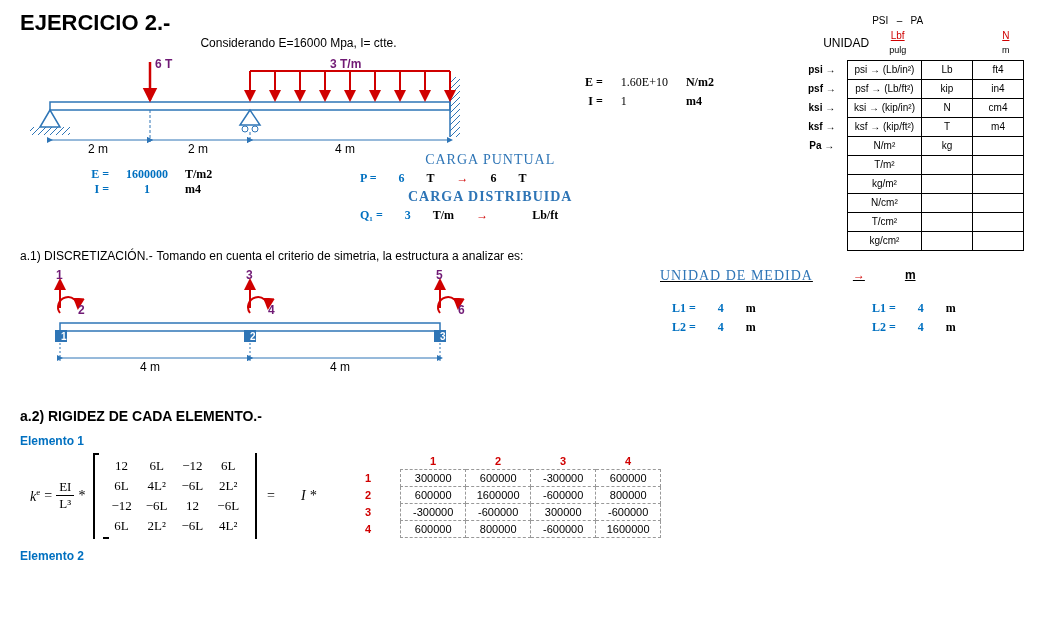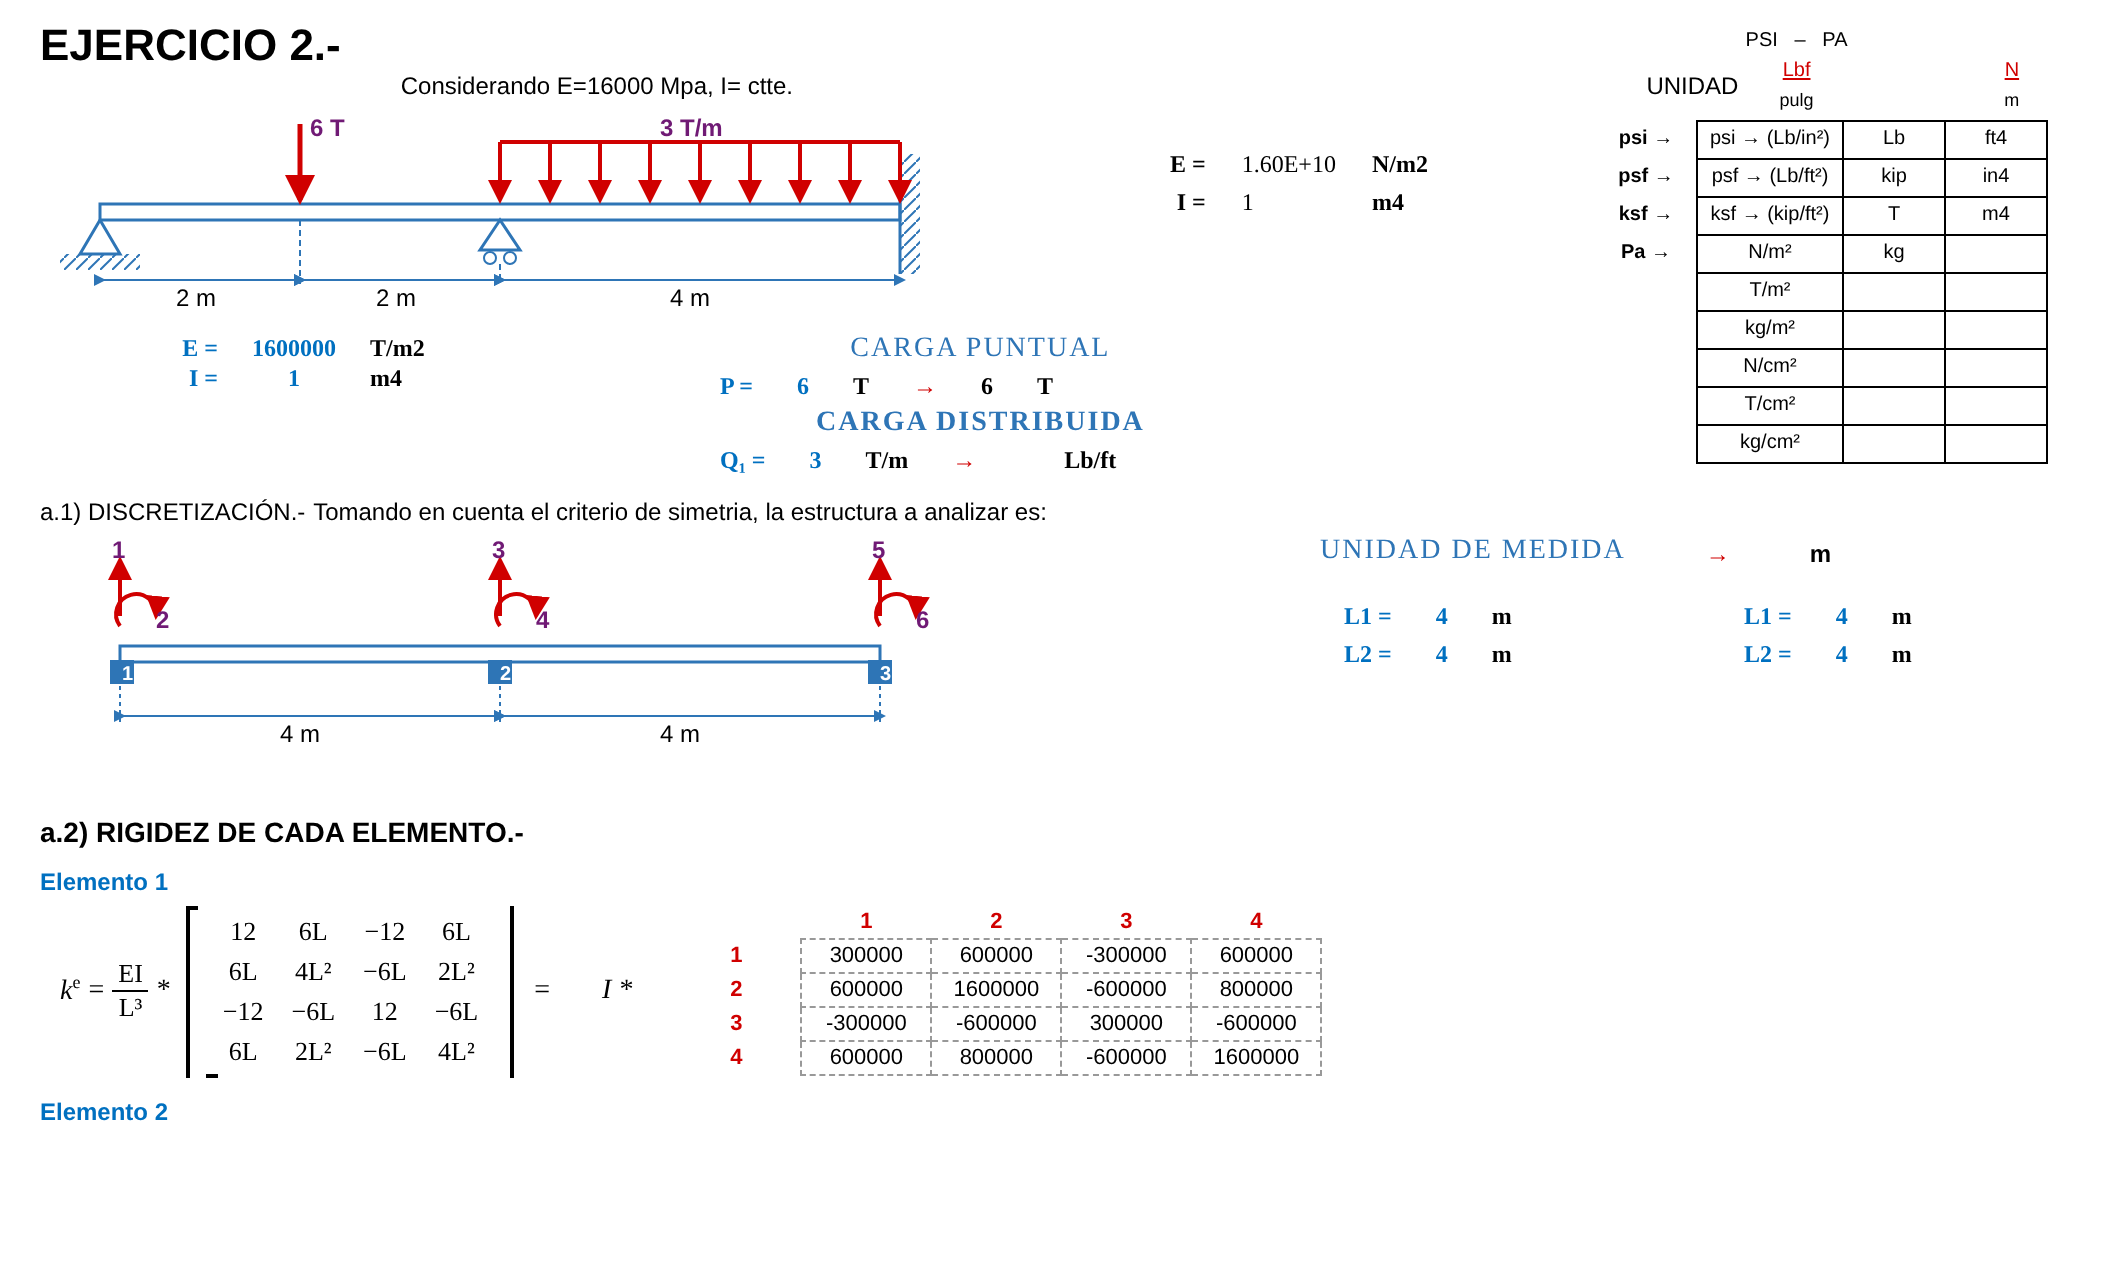--- a/index.html
+++ b/index.html
@@ -26,26 +26,26 @@
 .units-block { position: absolute; right: 10px; top: -45px; font-size: 10px;}
 .units-table { border-collapse: collapse; font-size: 10px;}
 .units-table td { border: 1px solid #000; padding: 1px 6px; text-align: center; min-width: 38px; height: 16px;}
 .units-table .noborder { border: none;}
 .units-header td { border: none; text-align: center;}
 .psi-label { text-align: right; padding-right: 4px; font-weight: bold; font-size: 10px;}
 .inputs-row { position: absolute; left: 65px; top: 110px; display: flex; gap: 20px; font-family: 'Times New Roman', serif;}
 .inputs-row .lbl { color: #0070c0; font-weight: bold; display: inline-block; width: 24px; text-align: right;}
 .inputs-row .val { color: #0070c0; font-weight: bold; display: inline-block; width: 70px; text-align: center;}
 .inputs-row .unit { font-weight: bold; display: inline-block; width: 40px;}
-.carga-tbl { position: absolute; left: 328px; top: 110px;}
+.carga-tbl { position: absolute; left: 328px; top: 95px;}
 .carga-tbl td { padding: 1px 10px; font-family: 'Times New Roman', serif;}
 .section-hdr { font-size: 14px; font-weight: bold; margin-top: 10px;}
 .section-hdr span { font-weight: normal; font-size: 12px;}
 .disc-area { position: relative; height: 130px; margin-top: 5px;}
-.unidad-block { position: absolute; left: 640px; top: 0; display: flex; align-items: flex-end; gap: 40px;}
+.unidad-block { position: absolute; left: 640px; top: 0; display: flex; align-items: flex-start; gap: 40px; text-decoration: underline;}
 .L-block { position: absolute; font-family: 'Times New Roman', serif;}
 .L-block td { padding: 1px 10px;}
 .matrix-area { display: flex; align-items: center; gap: 20px; margin-top: 5px; margin-left: 10px;}
 .matrix-eq { font-family: 'Times New Roman', serif; font-size: 14px; display: flex; align-items: center;}
 .bracket-matrix { display: inline-block; border-left: 2px solid #000; border-right: 2px solid #000; padding: 2px 8px; margin: 0 4px; position: relative;}
 .bracket-matrix::before, .bracket-matrix::after { content: ''; position: absolute; width: 6px; height: 2px; background: #000;}
 .bracket-matrix::before { top: 0; left: -2px; box-shadow: calc(100% + 2px) 0 0 #000;}
 .bracket-matrix table td { padding: 1px 6px; text-align: center; font-size: 13px;}
 .num-matrix { border-collapse: collapse; font-size: 11px;}
 .num-matrix td { border: 1px dashed #999; padding: 2px 8px; text-align: center; min-width: 48px;}
@@ -164,20 +164,26 @@
             <td class="noborder psi-label">psi →</td>
             <td>psi → (Lb/in²)</td>
             <td>Lb</td>
             <td>ft4</td>
           </tr>
       <tr>
             <td class="noborder psi-label">psf →</td>
             <td>psf → (Lb/ft²)</td>
             <td>kip</td>
             <td>in4</td>
+          </tr>
+      <tr>
+            <td class="noborder psi-label">ksi →</td>
+            <td>ksi → (kip/in²)</td>
+            <td>N</td>
+            <td>cm4</td>
           </tr>
       <tr>
             <td class="noborder psi-label">ksf →</td>
             <td>ksf → (kip/ft²)</td>
             <td>T</td>
             <td>m4</td>
           </tr>
       <tr>
             <td class="noborder psi-label">Pa →</td>
             <td>N/m²</td>

